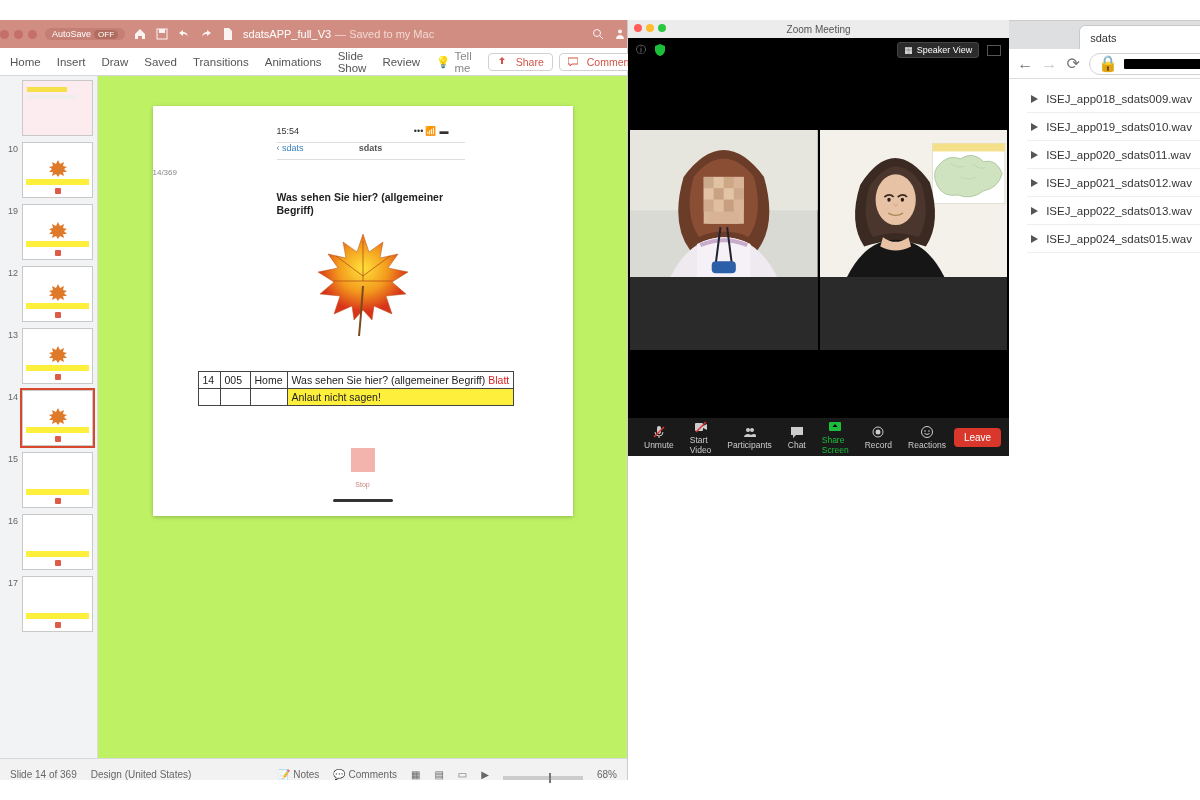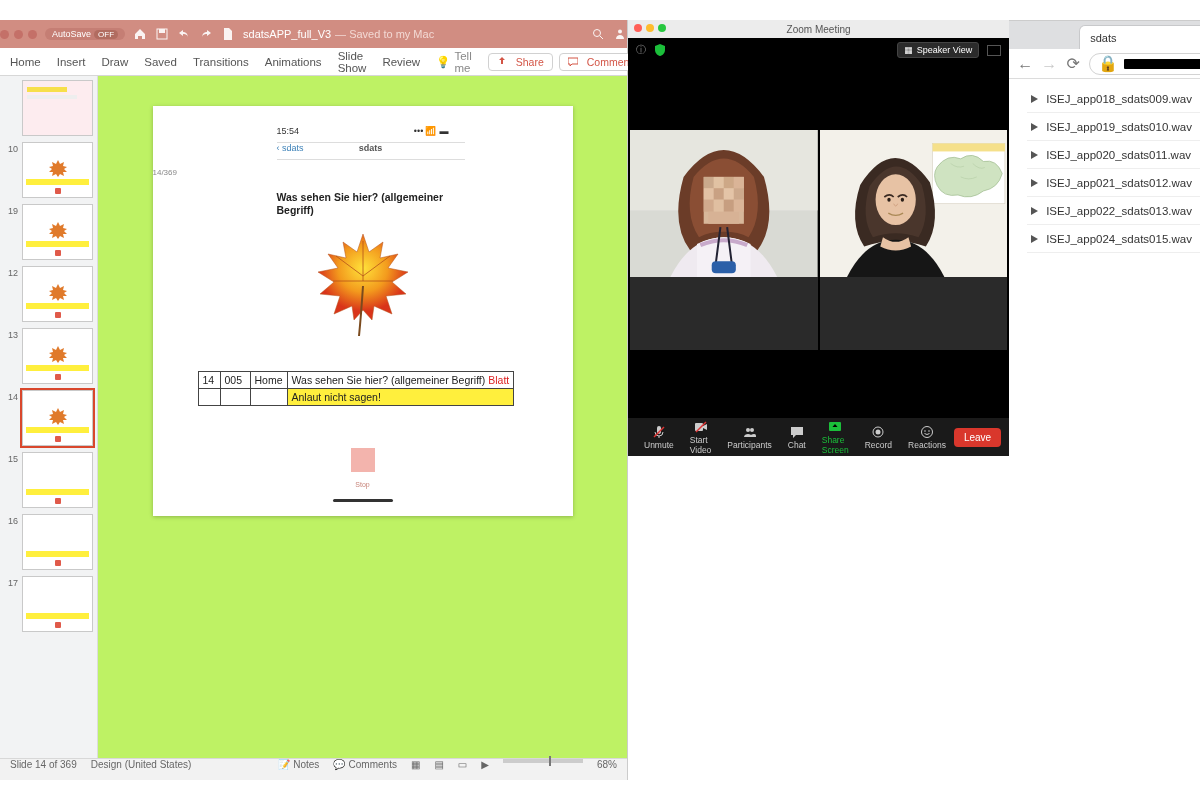--- a/index.html
+++ b/index.html
@@ -45,21 +45,21 @@
   .question{position:absolute;top:85px;left:124px;right:124px;font-weight:700;font-size:10.5px;line-height:1.25}
   .leaf-wrap{position:absolute;top:120px;left:50%;transform:translateX(-50%)}
   .tbl{position:absolute;top:265px;left:45px;right:45px;border-collapse:collapse;font-size:10.5px}
   .tbl td{border:1px solid #444;padding:2px 4px;vertical-align:top}
   .tbl .ynote{background:#ffef3d}
   .answer{color:#d22}
   .pink-sq{position:absolute;bottom:44px;left:50%;transform:translateX(-50%);width:24px;height:24px;background:#f3b4ad}
   .stop-label{position:absolute;bottom:28px;left:0;right:0;text-align:center;font-size:7px;color:#c7847a}
   .home-ind{position:absolute;bottom:14px;left:50%;transform:translateX(-50%);width:60px;height:3px;background:#333;border-radius:2px}
 
-  .statusbar{height:22px;background:#f2f2f2;border-top:1px solid #d8d8d8;display:flex;align-items:flex-start;padding:0 10px;font-size:10px;color:#666;gap:14px}
+  .statusbar{height:22px;background:#f2f2f2;border-top:1px solid #d8d8d8;display:flex;align-items:flex-end;padding:0 10px;font-size:10px;color:#666;gap:14px}
   .statusbar .grow{flex:1}
 
   
   .rightcol{flex:1;height:100%;display:flex;flex-direction:row;background:#fff}
 
   .zoom{height:436px;background:#000;display:flex;flex-direction:column;color:#fff;position:relative}
   .zoom-titlebar{height:18px;background:#ececec;color:#555;display:flex;align-items:center;justify-content:center;font-size:10px;position:relative}
   .zoom-titlebar .mac{position:absolute;left:6px;top:4px;display:flex;gap:4px}
   .mdot{width:8px;height:8px;border-radius:50%}
   .zoom-top{height:24px;display:flex;align-items:center;padding:0 8px;gap:8px;font-size:10px}

